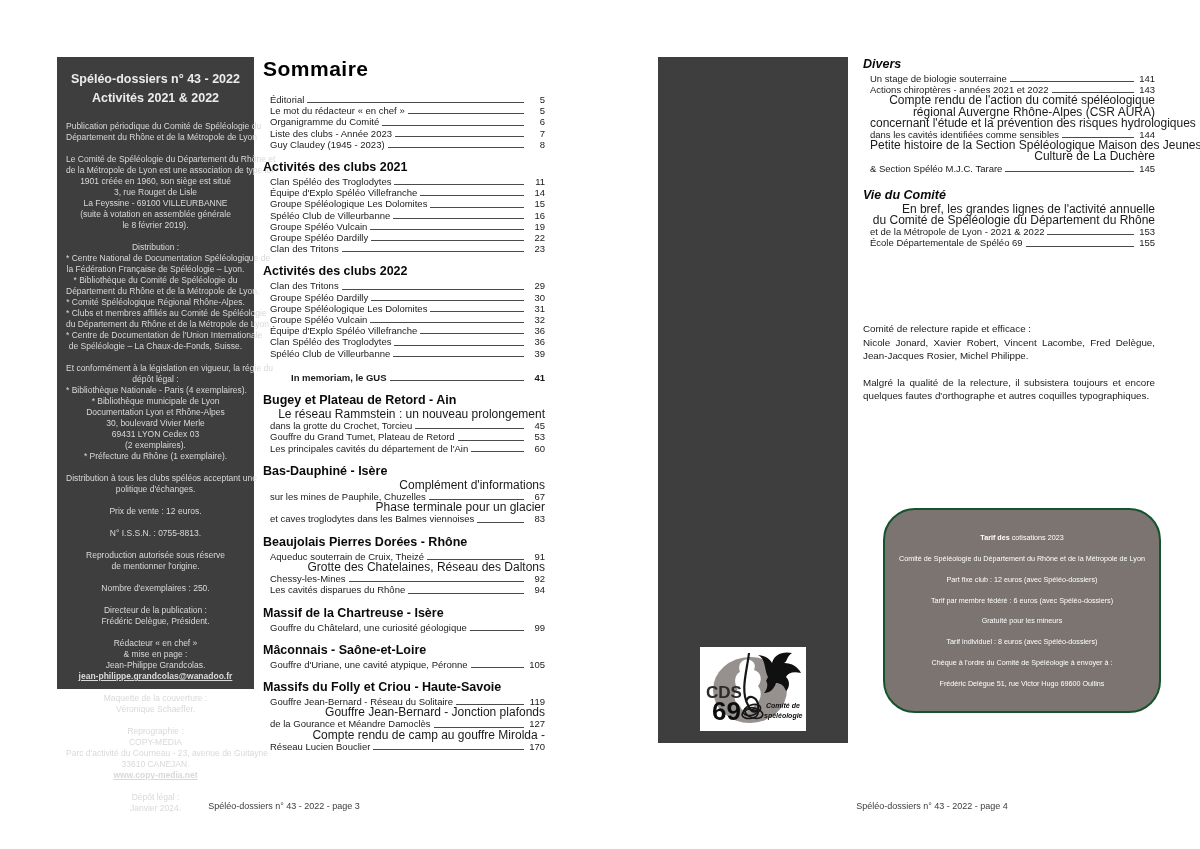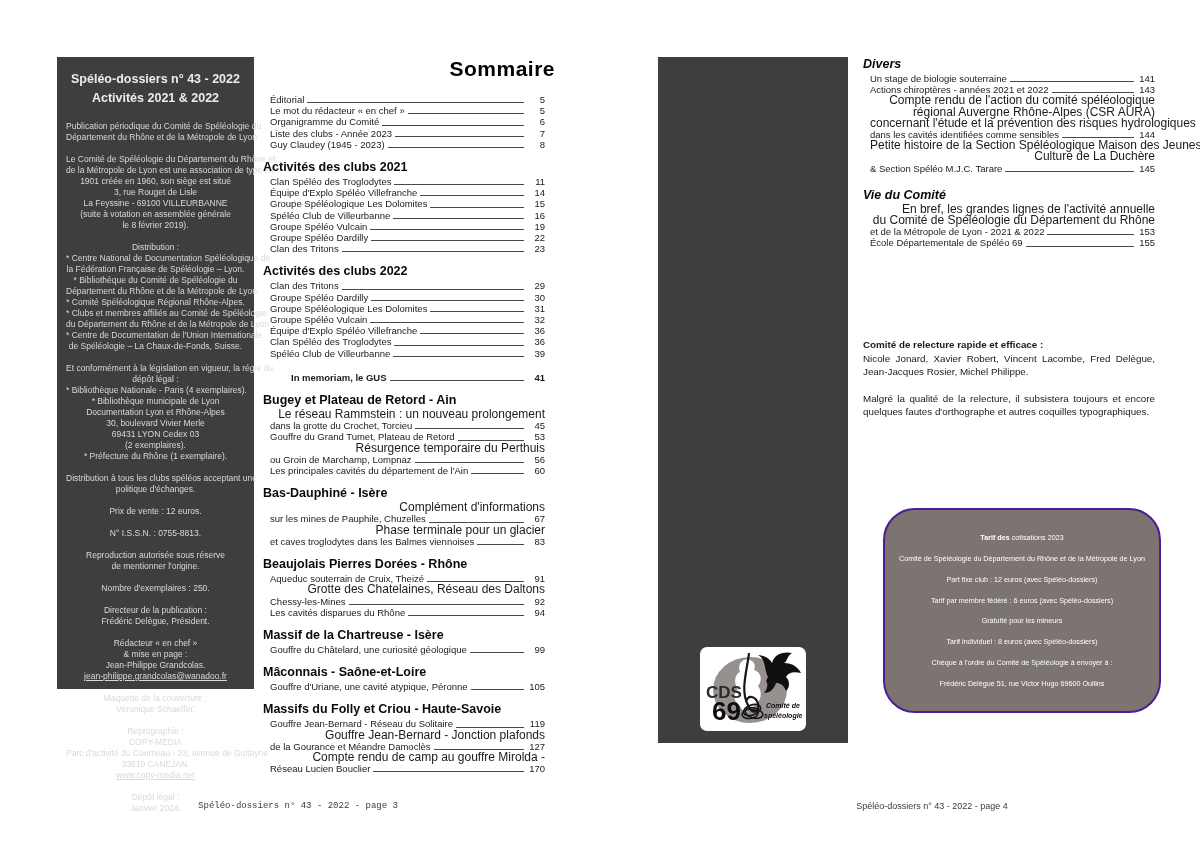--- a/index.html
+++ b/index.html
@@ -9,55 +9,55 @@
   }
   
   .sidebar{
     position:absolute;left:57px;top:57px;width:197px;height:632px;
     background:#3e3e3e;color:#d9d9d9;text-align:center;
     box-sizing:border-box;padding:13px 9px;font-size:8.5px;line-height:11px;
   }
   .sb-block{margin-bottom:11px;}
   .sb-block.sb-title{font-size:12.5px;font-weight:bold;line-height:19px;color:#ececec;margin-bottom:13px;}
   .sb-line{white-space:nowrap;}
-  .sb-line.u{text-decoration:underline;}
+  .sb-line.u{text-decoration:underline;font-weight:bold;}
   
   .toc{position:absolute;left:263px;top:57px;width:282px;}
-  .toc-title{font-size:21px;font-weight:bold;color:#000;text-align:right;margin:0 -10px 13px 0;letter-spacing:.5px;}
+  .toc-title{font-size:21px;font-weight:bold;color:#000;margin:0 -10px 13px 0;letter-spacing:.5px;}
   .toc-h{font-size:12.5px;font-weight:bold;color:#0a0a0a;margin:10px 0 2px;}
   .toc-entry{padding-left:7px;}
   .toc-entry.flush{padding-left:0;}
   .toc-line{font-size:12px;line-height:11.2px;white-space:nowrap;text-align:right;}
   .toc-row{display:flex;align-items:flex-end;font-size:9.5px;line-height:11.2px;}
   .toc-text{white-space:nowrap;}
   .leader{flex:1;border-bottom:1px solid #4a4a4a;margin:0 3px 2px 3px;min-width:8px;}
   .pg{min-width:18px;text-align:right;}
   .toc-entry.bold .toc-row{font-weight:bold;padding-left:28px;}
   .toc-entry.memoriam{margin:13px 0 9px;}
   
   .band{position:absolute;left:658px;top:57px;width:190px;height:686px;background:#3e3e3e;}
-  .logo-box{position:absolute;left:700px;top:647px;width:106px;height:84px;background:#ffffff;border-radius:7px;}
+  .logo-box{position:absolute;left:700px;top:647px;width:106px;height:84px;background:#ffffff;}
   .right-col{position:absolute;left:863px;top:57px;width:292px;}
   .right-col .toc-h:first-child{margin-top:0;}
   .right-col .toc-h{margin-top:14px;font-style:italic;}
   .paras{position:absolute;left:863px;top:322px;width:292px;font-size:9.8px;line-height:13.5px;text-align:justify;}
   .para{margin-bottom:13px;}
-  .para .lead{font-weight:bold;display:block;margin-top:16px;}
+  .para .lead{font-weight:normal;display:block;}
   .para.sp-lg{margin-top:27px;}
   .tarif{
     position:absolute;left:883px;top:508px;width:278px;height:205px;box-sizing:border-box;
-    background:#7b7470;border:2px solid #4c1d95;border-radius:32px;color:#ffffff;
+    background:#7b7470;border:2px solid #14532d;border-radius:32px;color:#ffffff;
     text-align:center;padding:23px 14px;display:flex;flex-direction:column;justify-content:space-between;
     font-size:7.2px;line-height:9px;
   }
   .tarif-line{white-space:nowrap;overflow:hidden;}
   .tarif-title b{font-weight:bold;}
   
   .footer{position:absolute;top:801px;width:240px;text-align:center;font-size:9px;color:#3c3c3c;}
-  .footer.f3{left:178px;font-family:Liberation Mono, monospace;}
+  .footer.f3{left:164px;}
   .footer.f4{left:812px;}
 </style>
 </head>
 <body>
 
 <div class="sidebar" id="sidebar">
     <div class="sb-block sb-title">
       <div class="sb-line">Spéléo-dossiers n° 43 - 2022</div>
       <div class="sb-line">Activités 2021 &amp; 2022</div>
     </div>
@@ -293,28 +293,20 @@
           <span class="toc-text">dans la grotte du Crochet, Torcieu</span>
           <span class="leader"></span>
           <span class="pg">45</span>
         </div>
       </div>
       <div class="toc-entry">
         <div class="toc-row">
           <span class="toc-text">Gouffre du Grand Tumet, Plateau de Retord</span>
           <span class="leader"></span>
           <span class="pg">53</span>
-        </div>
-      </div>
-      <div class="toc-entry">
-        <div class="toc-line">Résurgence temporaire du Perthuis</div>
-        <div class="toc-row">
-          <span class="toc-text">ou Groin de Marchamp, Lompnaz</span>
-          <span class="leader"></span>
-          <span class="pg">56</span>
         </div>
       </div>
       <div class="toc-entry">
         <div class="toc-row">
           <span class="toc-text">Les principales cavités du département de l'Ain</span>
           <span class="leader"></span>
           <span class="pg">60</span>
         </div>
       </div>
       <div class="toc-h">Bas-Dauphiné - Isère</div>

